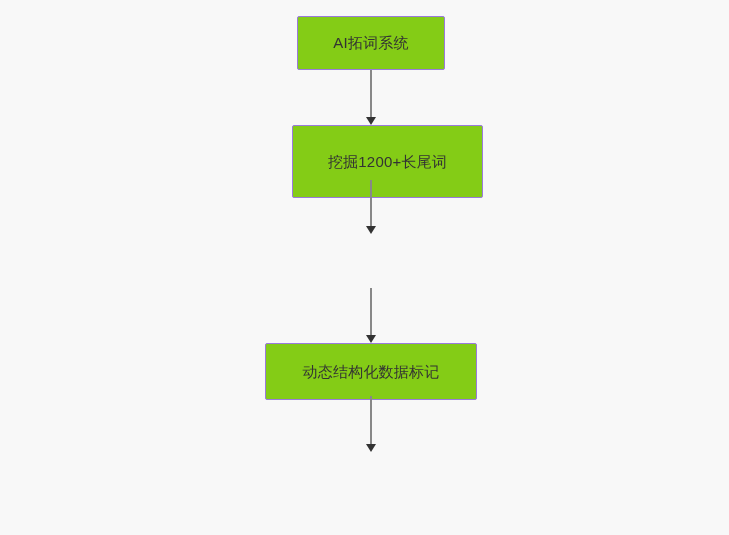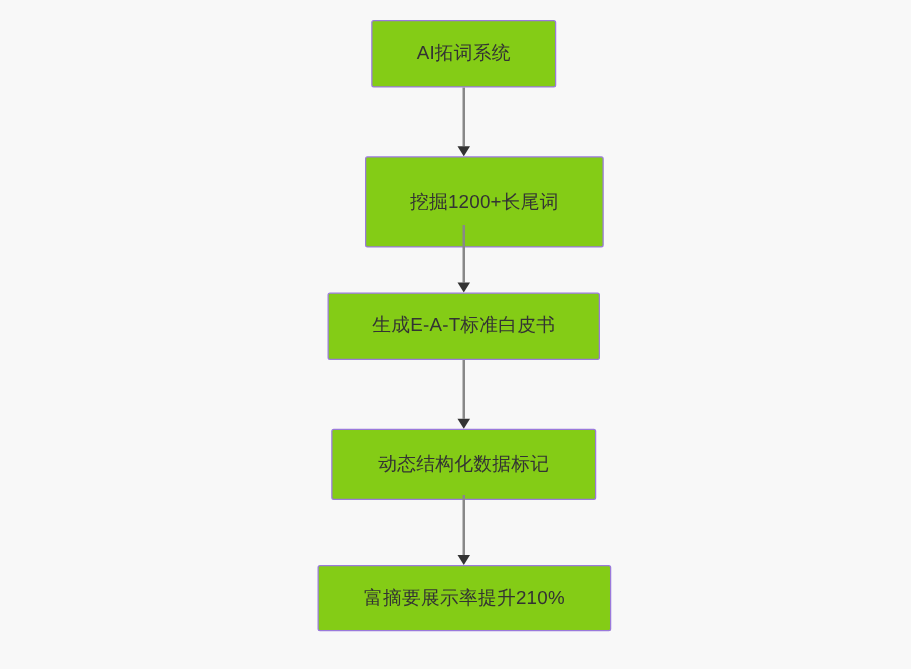--- a/index.html
+++ b/index.html
@@ -81,35 +81,29 @@
 
   <div class="node" style="left:276px; top:125px; width:191px; height:73px;margin-left:16px;">
     <span class="node-label">挖掘1200+长尾词</span>
   </div>
 
   <div class="edge" style="left:361px; top:180px; width:20px; height:54px;">
     <div class="edge-line" style="height:46px;"></div>
     <div class="edge-arrow"></div>
   </div>
 
-  <div class="node" style="left:262px; top:234px; width:218px; height:54px;">
-    <span class="node-label">生成E-A-T标准白皮书</span>
-  </div>
 
   <div class="edge" style="left:361px; top:288px; width:20px; height:55px;">
     <div class="edge-line" style="height:47px;"></div>
     <div class="edge-arrow"></div>
   </div>
 
   <div class="node" style="left:265px; top:343px; width:212px; height:57px;">
     <span class="node-label">动态结构化数据标记</span>
   </div>
 
   <div class="edge" style="left:361px; top:396px; width:20px; height:56px;">
     <div class="edge-line" style="height:48px;"></div>
     <div class="edge-arrow"></div>
   </div>
 
-  <div class="node" style="left:254px; top:452px; width:235px; height:53px;">
-    <span class="node-label">富摘要展示率提升210%</span>
-  </div>
 
 </div>
 
 </body></html>

